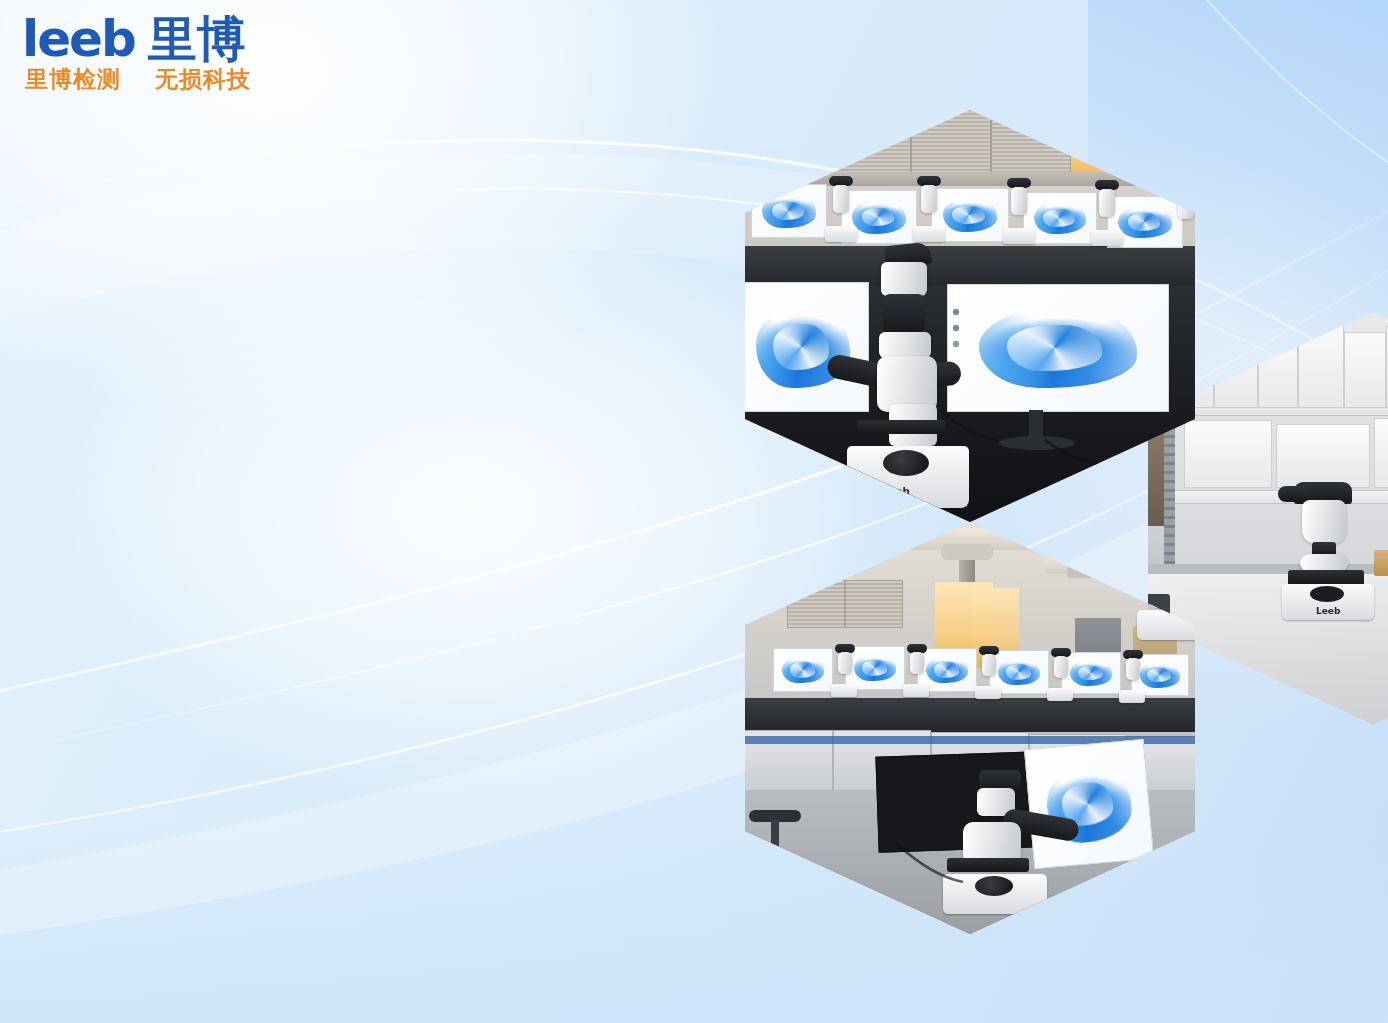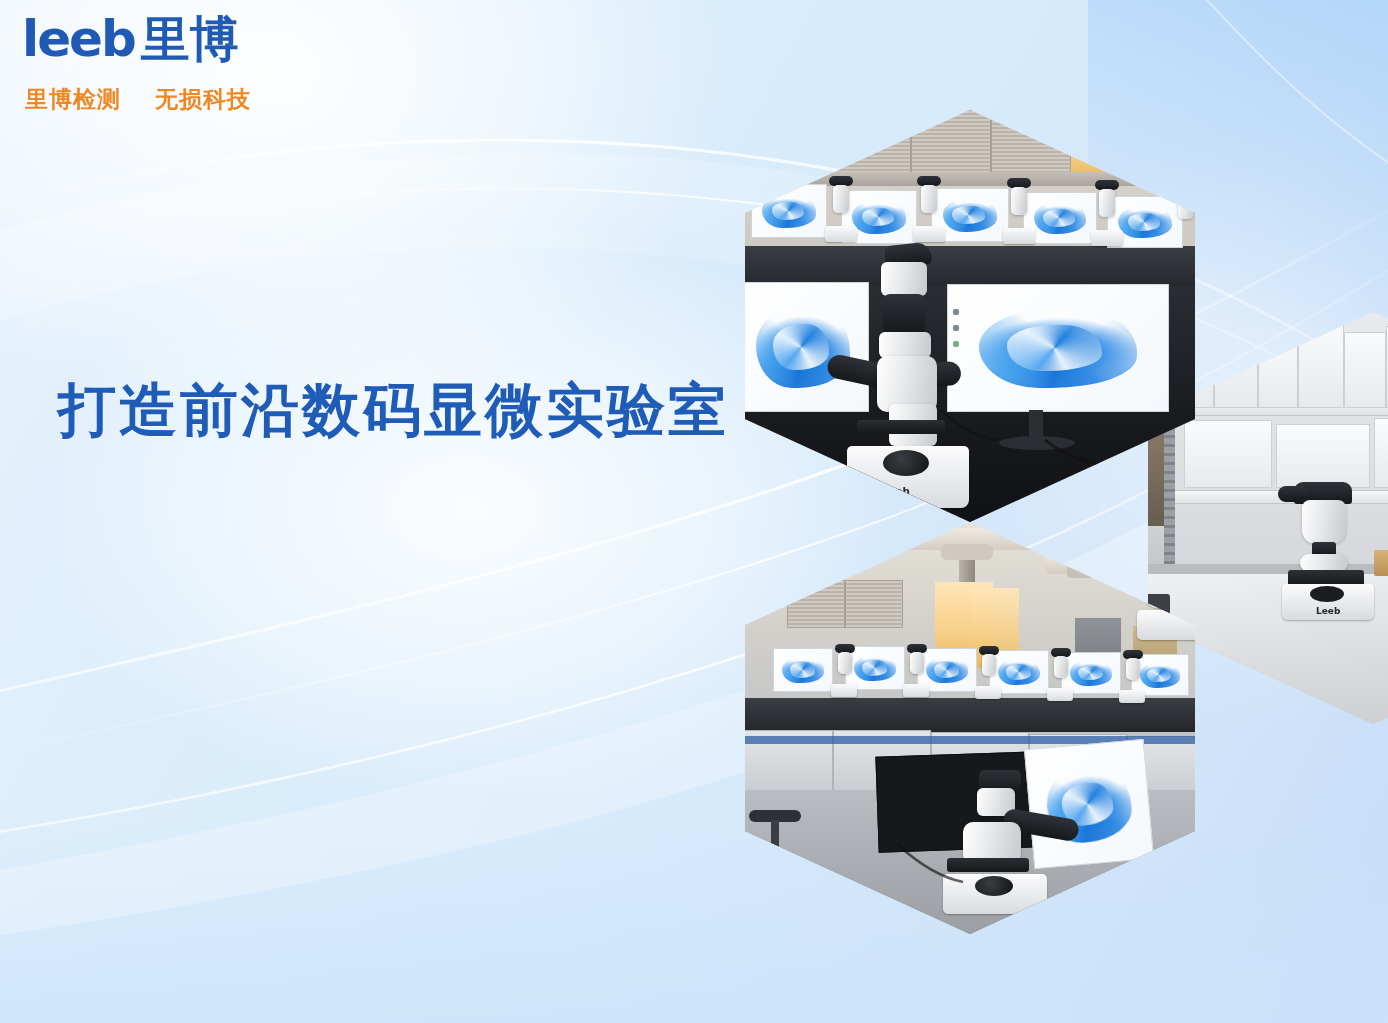--- a/index.html
+++ b/index.html
@@ -90,27 +90,27 @@
   }
   .logo-latin {
     font-size: 50px;
     font-weight: 900;
     letter-spacing: -2px;
     font-family: "DejaVu Sans", "Liberation Sans", sans-serif;
   }
   .logo-cjk {
     font-size: 49px;
     font-weight: 700;
-    margin-left: 6px;
+    margin-left: 13px;
     letter-spacing: 0px;
     font-family: "DejaVu Sans", "Liberation Sans", sans-serif;
     text-align: center;
   }
   .logo-tagline {
-    margin-top: 20px;
+    margin-top: 0;
     margin-left: 3px;
     color: #ef8722;
     font-size: 23px;
     font-weight: 700;
     letter-spacing: 1px;
     white-space: nowrap;
     font-family: "DejaVu Sans", "Liberation Sans", sans-serif;
   }
   .logo-tagline .gap { display: inline-block; width: 16px; }
 
@@ -342,21 +342,20 @@
       <span class="logo-cjk">里博</span>
     </div>
     <div class="logo-tagline">
       <span>里博检测</span>
       <span class="gap"></span>
       <span>无损科技</span>
     </div>
   </div>
 
   <div class="headline">
-    <div class="headline-line">打造前沿数码显微实验室</div>
   </div>
 
   <div class="hex-cluster">
 
     <div class="hex hex-right">
       <div class="hex-scene">
         <div class="room-wall" style="inset:0;background:linear-gradient(180deg,#e9eaec 0%,#d8dadd 55%,#c6c9cc 100%);"></div>
 
         <div class="shelf" style="left:-10px;top:88px;width:480px;height:14px;"></div>
         <div class="box-white" style="left:24px;top:16px;width:40px;height:78px;"></div>

